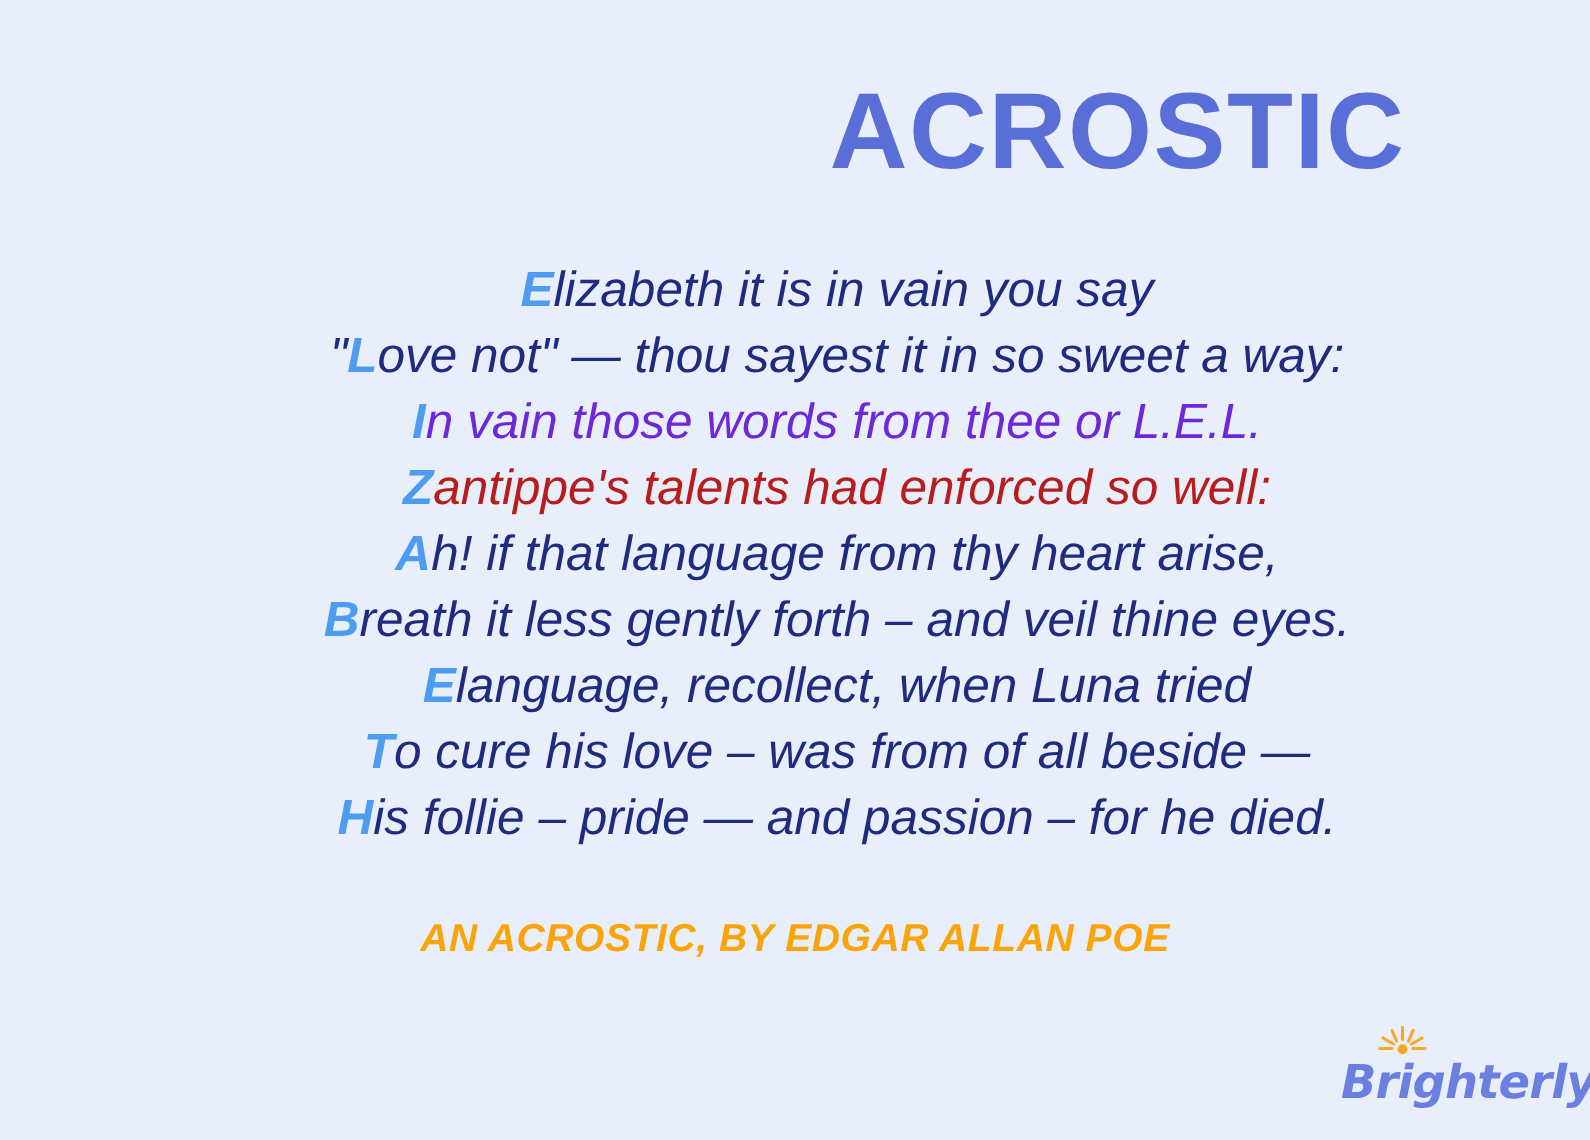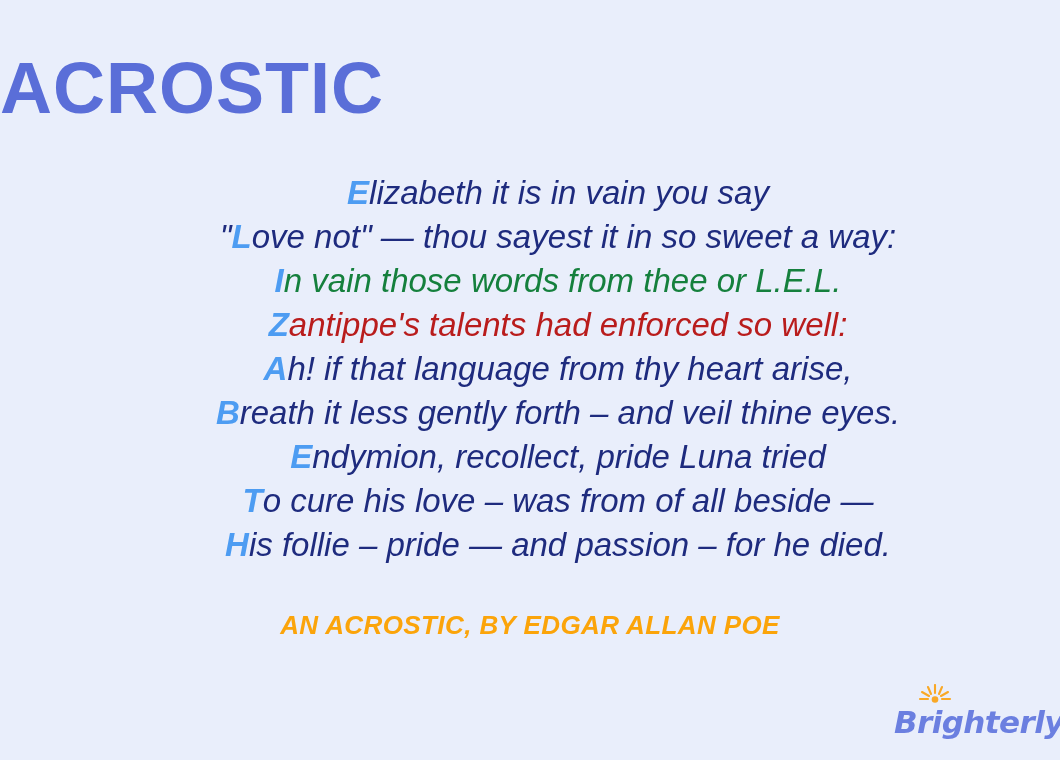--- a/index.html
+++ b/index.html
@@ -22,21 +22,21 @@
     background: #e9eefb;
     box-sizing: border-box;
   }
 
   
   #title {
     position: absolute;
     top: 52px;
     left: 0;
     width: 937px;
-    text-align: left;
+    text-align: right;
     font-family: "Liberation Sans", sans-serif;
     font-weight: bold;
     font-size: 72px;
     letter-spacing: 1px;
     color: #5a6ed8;
     line-height: 1.0;
     white-space: nowrap;
   }
 
   
@@ -124,25 +124,25 @@
 </head>
 <body style="background: rgb(233, 238, 251);">
 
 <div id="page" style="background: rgb(233, 238, 251);">
 
   <div id="title" style="color: rgb(90, 110, 216);">ACROSTIC</div>
 
   <div id="poem">
       <div class="poem-line"><span class="initial" style="color: rgb(77, 156, 242);">E</span><span class="rest" style="color: rgb(30, 43, 126);">lizabeth it is in vain you say</span></div>
       <div class="poem-line"><span class="pre" style="color: rgb(30, 43, 126);">"</span><span class="initial" style="color: rgb(77, 156, 242);">L</span><span class="rest" style="color: rgb(30, 43, 126);">ove not" — thou sayest it in so sweet a way:</span></div>
-      <div class="poem-line"><span class="initial" style="color: rgb(77, 156, 242);">I</span><span class="rest" style="color: #15803d;">n vain those words from thee or L.E.L.</span></div>
+      <div class="poem-line"><span class="initial" style="color: rgb(77, 156, 242);">I</span><span class="rest" style="color: #6d28d9;">n vain those words from thee or L.E.L.</span></div>
       <div class="poem-line"><span class="initial" style="color: rgb(77, 156, 242);">Z</span><span class="rest" style="color: #b91c1c;">antippe's talents had enforced so well:</span></div>
       <div class="poem-line"><span class="initial" style="color: rgb(77, 156, 242);">A</span><span class="rest" style="color: rgb(30, 43, 126);">h! if that language from thy heart arise,</span></div>
       <div class="poem-line"><span class="initial" style="color: rgb(77, 156, 242);">B</span><span class="rest" style="color: rgb(30, 43, 126);">reath it less gently forth – and veil thine eyes.</span></div>
-      <div class="poem-line"><span class="initial" style="color: rgb(77, 156, 242);">E</span><span class="rest" style="color: rgb(30, 43, 126);">ndymion, recollect, pride Luna tried</span></div>
+      <div class="poem-line"><span class="initial" style="color: rgb(77, 156, 242);">E</span><span class="rest" style="color: rgb(30, 43, 126);">language, recollect, when Luna tried</span></div>
       <div class="poem-line"><span class="initial" style="color: rgb(77, 156, 242);">T</span><span class="rest" style="color: rgb(30, 43, 126);">o cure his love – was from of all beside —</span></div>
       <div class="poem-line"><span class="initial" style="color: rgb(77, 156, 242);">H</span><span class="rest" style="color: rgb(30, 43, 126);">is follie – pride — and passion – for he died.</span></div>
     </div>
 
   <div id="attribution" style="color: rgb(251, 164, 10);">AN ACROSTIC, BY EDGAR ALLAN POE</div>
 
   <div id="logo">
     <svg id="logo-sun" viewBox="0 0 34 22">
       <g stroke="#f9a826" stroke-width="2.1" stroke-linecap="round" fill="none">
         <line x1="17" y1="1" x2="17" y2="9"></line>

